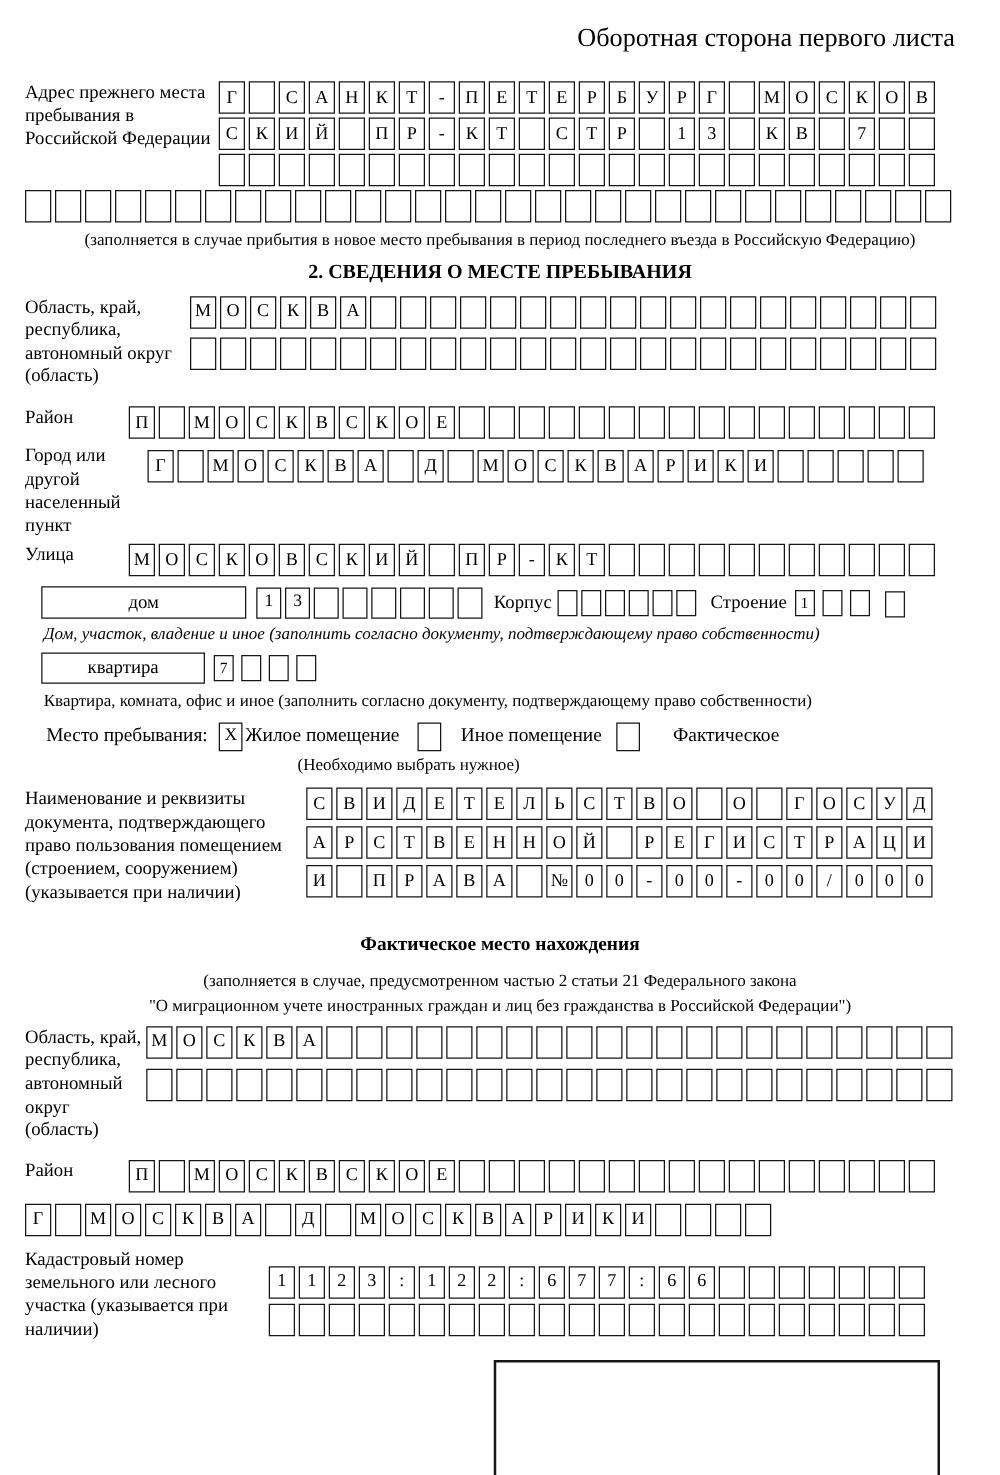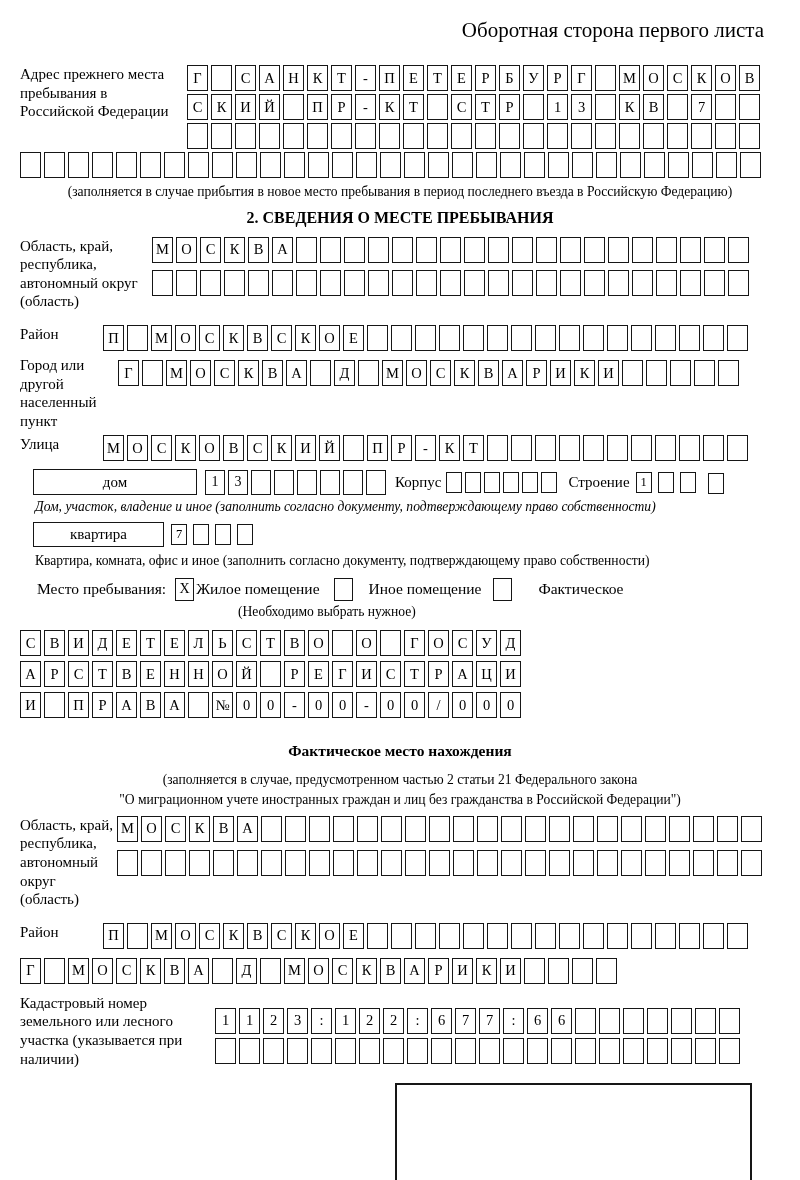--- a/index.html
+++ b/index.html
@@ -29,21 +29,21 @@
   .mestorow{display:flex;align-items:center;font-size:15.5px;}
   .bigbox{box-sizing:border-box;border:2px solid #161616;background:#fff;}
 </style>
 </head>
 <body>
 
 <div class="page">
 
   <div class="corner">Оборотная сторона первого листа</div>
 
-  <div class="frow" style="margin-top:22px;gap:12px;">
+  <div class="frow" style="margin-top:22px;">
     <div class="lbl" style="width:155px;">Адрес прежнего места пребывания в Российской Федерации</div>
     <div class="grids">
       <div class="grid">
           <span class="cell">Г</span>
           <span class="cell"></span>
           <span class="cell">С</span>
           <span class="cell">А</span>
           <span class="cell">Н</span>
           <span class="cell">К</span>
           <span class="cell">Т</span>
@@ -363,20 +363,21 @@
     <span class="chk" style="margin-left:9px;">X</span>
     <span style="margin-left:2px;font-family:Liberation Serif, serif;">Жилое помещение</span>
     <span class="chk" style="margin-left:14px;"></span>
     <span style="margin-left:16px;">Иное помещение</span>
     <span class="chk" style="margin-left:12px;"></span>
     <span style="margin-left:26px;">Фактическое</span>
   </div>
   <div class="note" style="margin-top:2px;margin-left:218px;">(Необходимо выбрать нужное)</div>
 
   <div class="frow" style="margin-top:10px;">
+    <div class="lbl" style="width:225px;">Наименование и реквизиты документа, подтверждающего право пользования помещением (строением, сооружением) (указывается при наличии)</div>
     <div class="grids">
       <div class="grid thick">
           <span class="cell">С</span>
           <span class="cell">В</span>
           <span class="cell">И</span>
           <span class="cell">Д</span>
           <span class="cell">Е</span>
           <span class="cell">Т</span>
           <span class="cell">Е</span>
           <span class="cell">Л</span>

